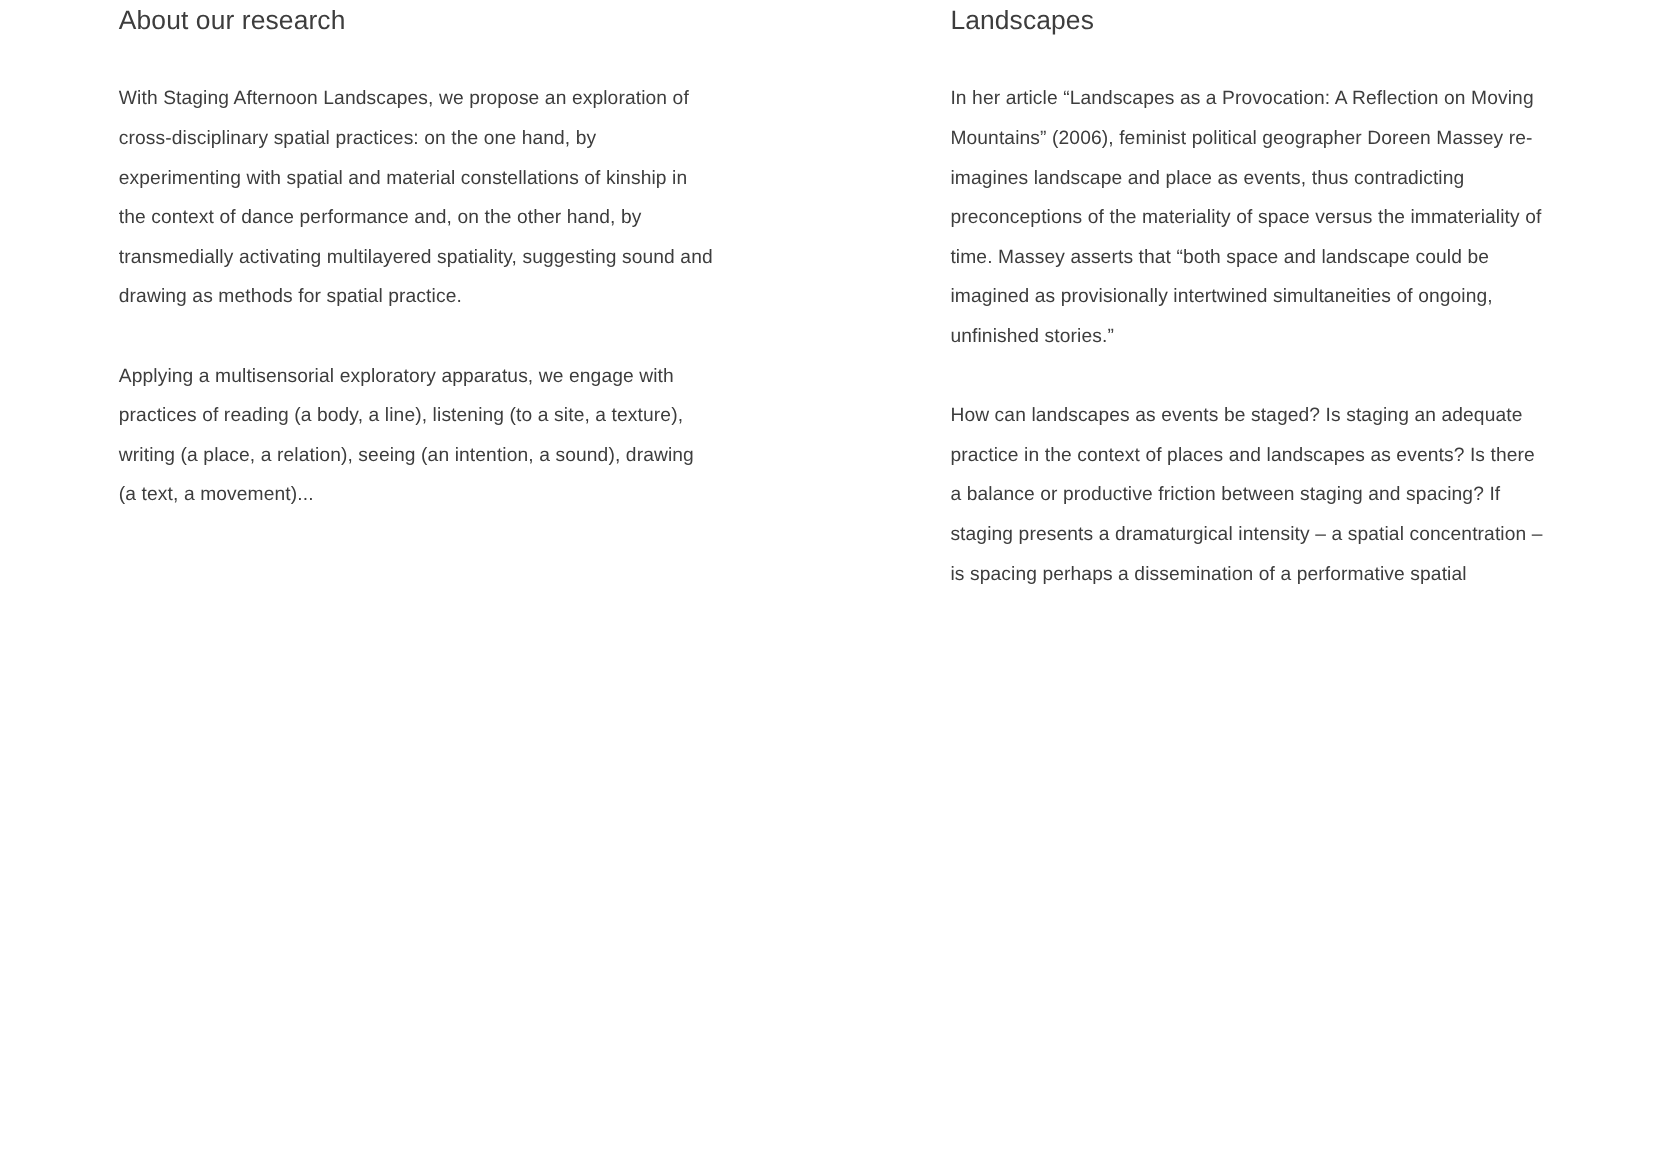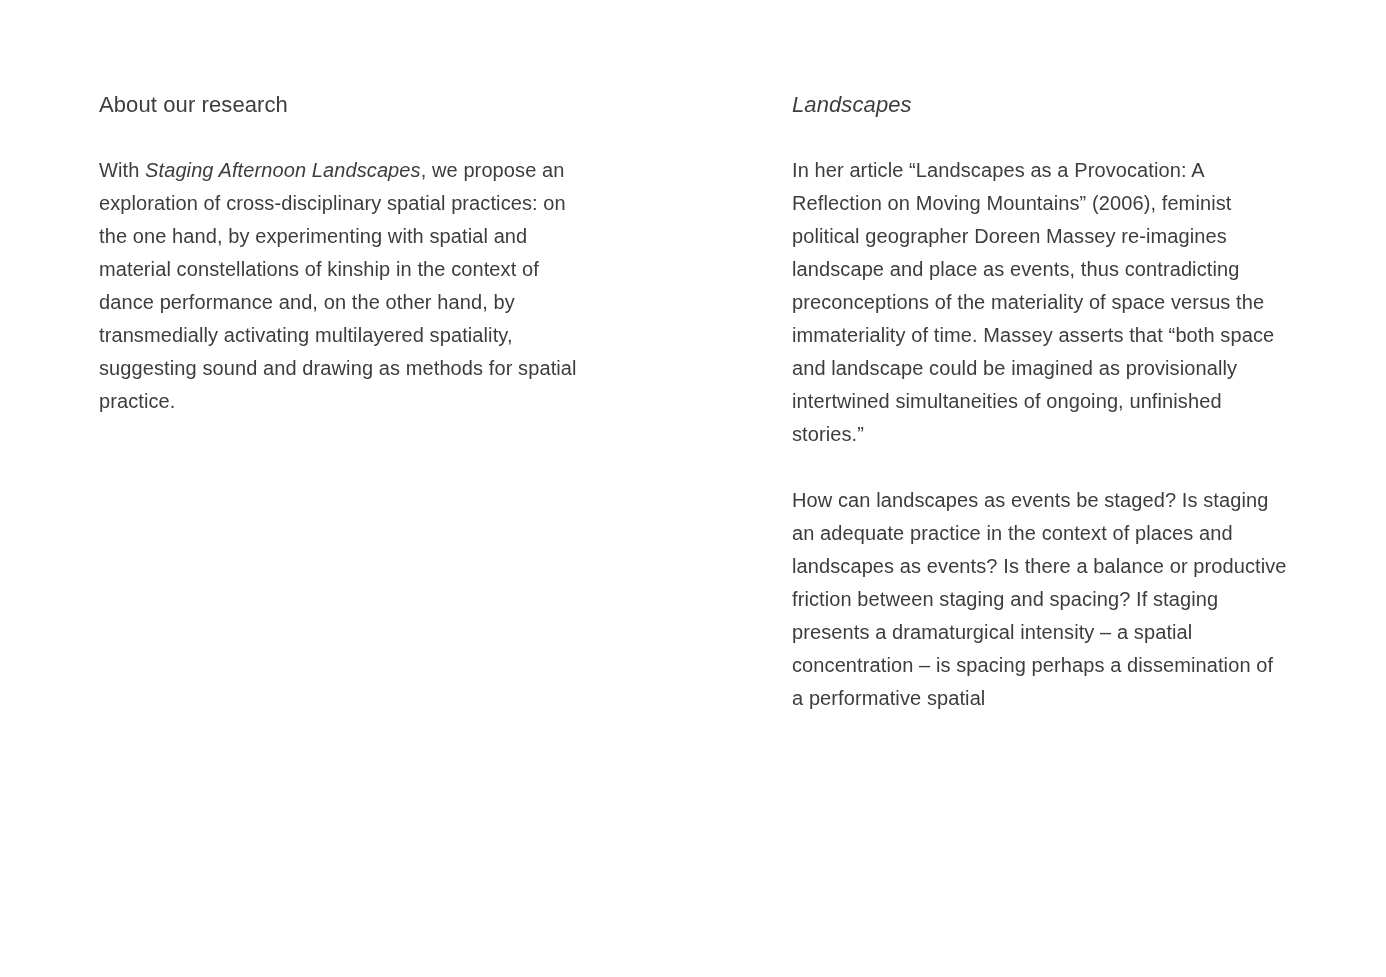--- a/index.html
+++ b/index.html
@@ -7,51 +7,51 @@
   body {
     width: 1386px;
     height: 977px;
     overflow: hidden;
     font-family: "Liberation Sans", "DejaVu Sans", sans-serif;
     color: #3d3d3d;
   }
   .page {
     display: flex;
     width: 1386px;
-    padding-top: 88px;
   }
   .column {
     width: 693px;
     padding-left: 99px;
     padding-right: 99px;
   }
   .text-block {
     max-width: 495px;
-    font-size: 20px;
+    font-size: 16px;
     line-height: 33px;
     font-weight: 400;
     margin: 0 0 33px 0;
     letter-spacing: 0.1px;
   }
   h2.text-block {
     font-size: 22px;
     font-weight: 400;
   }
-  .italic { font-style: italic; }
+  .italic { }
 </style>
 </head>
 <body>
 
 <main class="page">
 
   <section class="column">
     <h2 class="text-block">About our research</h2>
 
     <p class="text-block"><span>With </span><span class="italic">Staging Afternoon Landscapes</span><span>, we propose an exploration of cross-disciplinary spatial practices: on the one hand, by experimenting with spatial and material constellations of kinship in the context of dance performance and, on the other hand, by transmedially activating multilayered spatiality, suggesting sound and drawing as methods for spatial practice.</span></p>
 
+    <p class="text-block">Applying a multisensorial exploratory apparatus, we engage with practices of reading (a body, a line), listening (to a site, a texture), writing (a place, a relation), seeing (an intention, a sound), drawing (a text, a movement)...</p>
   </section>
 
   <section class="column">
     <h2 class="text-block italic">Landscapes</h2>
 
     <p class="text-block">In her article “Landscapes as a Provocation: A Reflection on Moving Mountains” (2006), feminist political geographer Doreen Massey re-imagines landscape and place as events, thus contradicting preconceptions of the materiality of space versus the immateriality of time. Massey asserts that “both space and landscape could be imagined as provisionally intertwined simultaneities of ongoing, unfinished stories.”</p>
 
 
     <p class="text-block">How can landscapes as events be staged? Is staging an adequate practice in the context of places and landscapes as events? Is there a balance or productive friction between staging and spacing? If staging presents a dramaturgical intensity – a spatial concentration – is spacing perhaps a dissemination of a performative spatial</p>
   </section>

